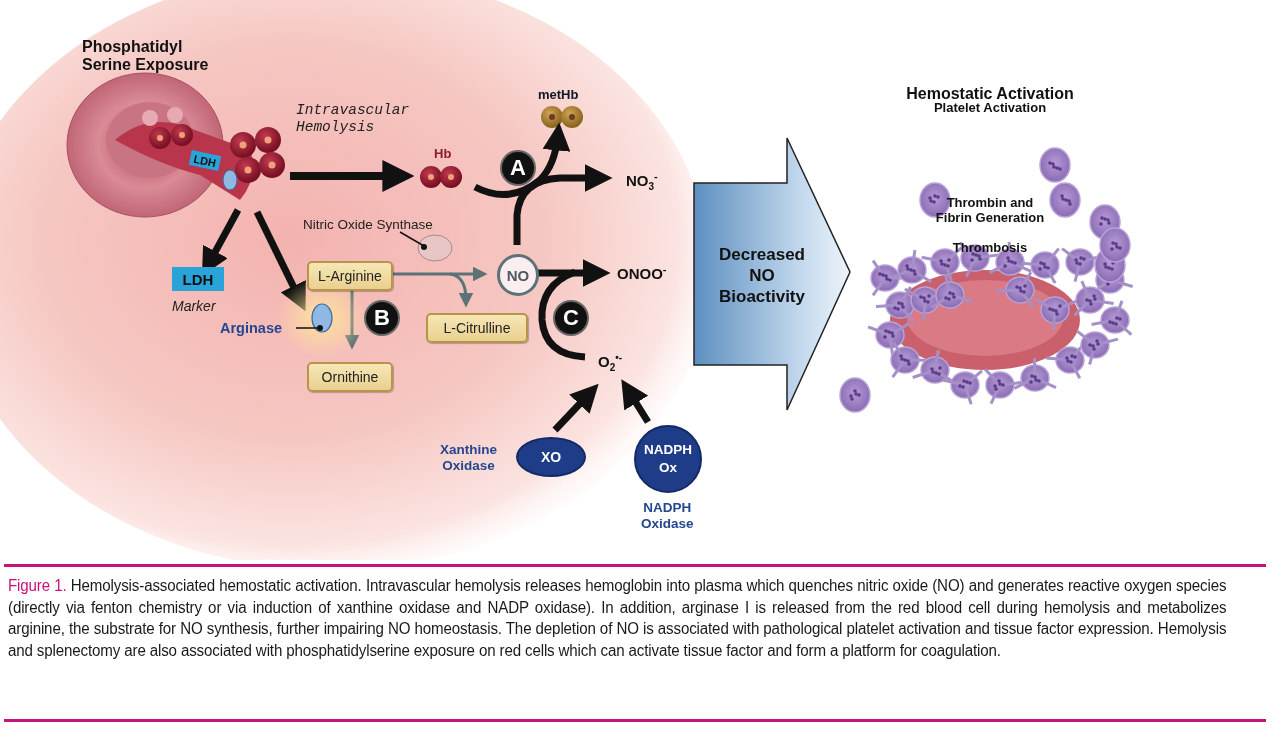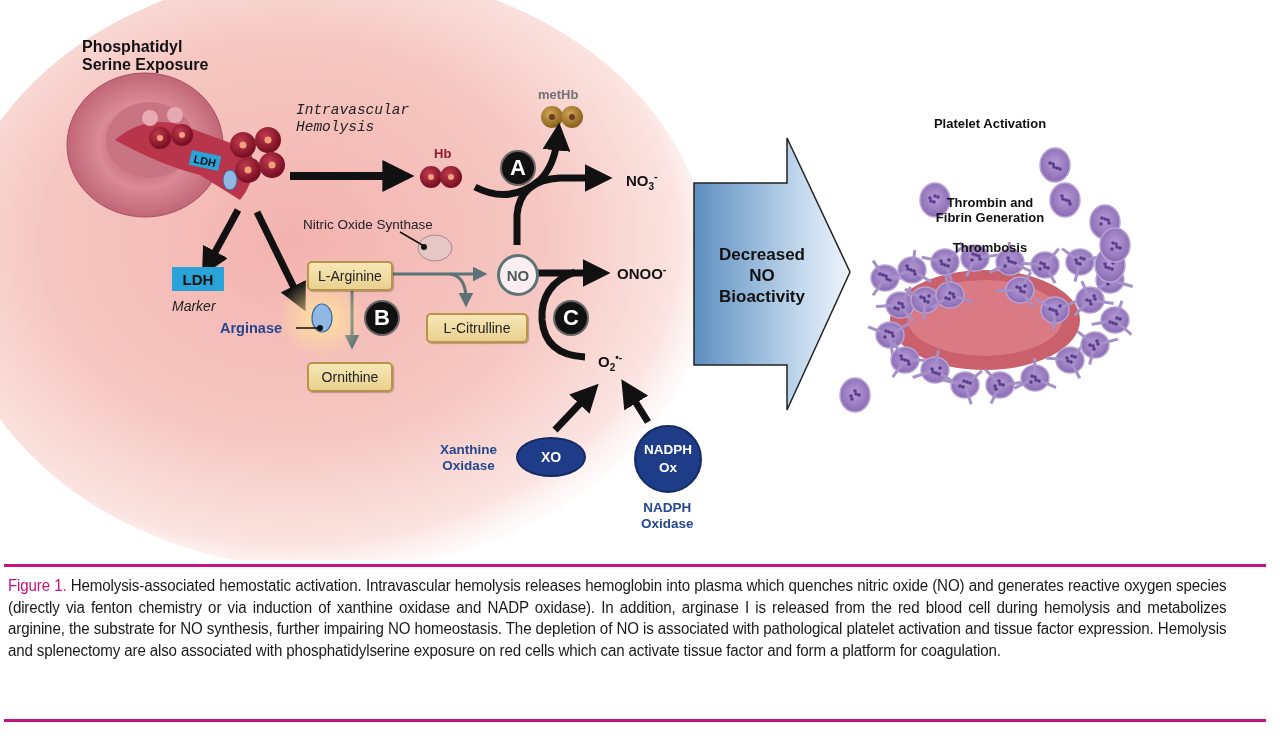--- a/index.html
+++ b/index.html
@@ -401,21 +401,21 @@
     <div>Hemolysis</div>
   </div>
   <div class="ldh-tag" style="left:190px;top:153px;width:30px;height:15px;font-size:11px;transform:rotate(12deg);">LDH</div>
 
   <div class="ldh-tag" style="left:172px;top:267px;width:52px;height:24px;font-size:15px;">LDH</div>
   <div class="lbl ital" style="left:172px;top:298px;font-size:14px;color:#222;">Marker</div>
   <div class="lbl blue-lbl" style="left:220px;top:320px;font-size:14.5px;">Arginase</div>
   <div class="lbl" style="left:303px;top:217px;font-size:13.5px;color:#222;">Nitric Oxide Synthase</div>
 
   <div class="lbl bold" style="left:434px;top:146px;font-size:13px;color:#8f1c2e;">Hb</div>
-  <div class="lbl bold" style="left:538px;top:87px;font-size:13px;color:#737373;">metHb</div>
+  <div class="lbl bold" style="left:538px;top:87px;font-size:13px;color:#0f172a;">metHb</div>
 
   <div class="lbl bold" style="left:626px;top:170px;font-size:15px;"><span>NO</span><sub style="font-size:10px;">3</sub><sup style="font-size:11px;">-</sup></div>
   <div class="lbl bold" style="left:617px;top:263px;font-size:15px;text-align:center;"><span>ONOO</span><sup style="font-size:11px;">-</sup></div>
   <div class="lbl bold" style="left:598px;top:352px;font-size:15px;"><span>O</span><sub style="font-size:10px;">2</sub><sup style="font-size:10px;">•-</sup></div>
 
   <div class="no-circle" style="left:497px;top:254px;">NO</div>
 
   <div class="box" style="left:307px;top:261px;width:82px;height:26px;">L-Arginine</div>
   <div class="box" style="left:426px;top:313px;width:98px;height:26px;">L-Citrulline</div>
   <div class="box" style="left:307px;top:362px;width:82px;height:26px;">Ornithine</div>
@@ -437,21 +437,22 @@
     <div>NADPH</div>
     <div>Oxidase</div>
   </div>
 
   <div class="big-arrow-text" style="left:700px;top:244px;width:100px;margin-left:12px;">
     <div>Decreased</div>
     <div>NO</div>
     <div>Bioactivity</div>
   </div>
 
-  <div class="lbl bold center" style="left:890px;top:116px;width:200px;font-size:13px;">
+  <div class="lbl bold center" style="left:880px;top:85px;width:220px;font-size:16px;">Hemostatic Activation</div>
+  <div class="lbl bold center" style="left:890px;top:100px;width:200px;font-size:13px;">
     <div>Platelet Activation</div>
   </div>
   <div class="lbl bold center" style="left:890px;top:195px;width:200px;font-size:13px;line-height:15px;">
     <div>Thrombin and</div>
     <div>Fibrin Generation</div>
   </div>
   <div class="lbl bold center" style="left:890px;top:240px;width:200px;font-size:13px;">
     <div>Thrombosis</div>
   </div>
 </div>

